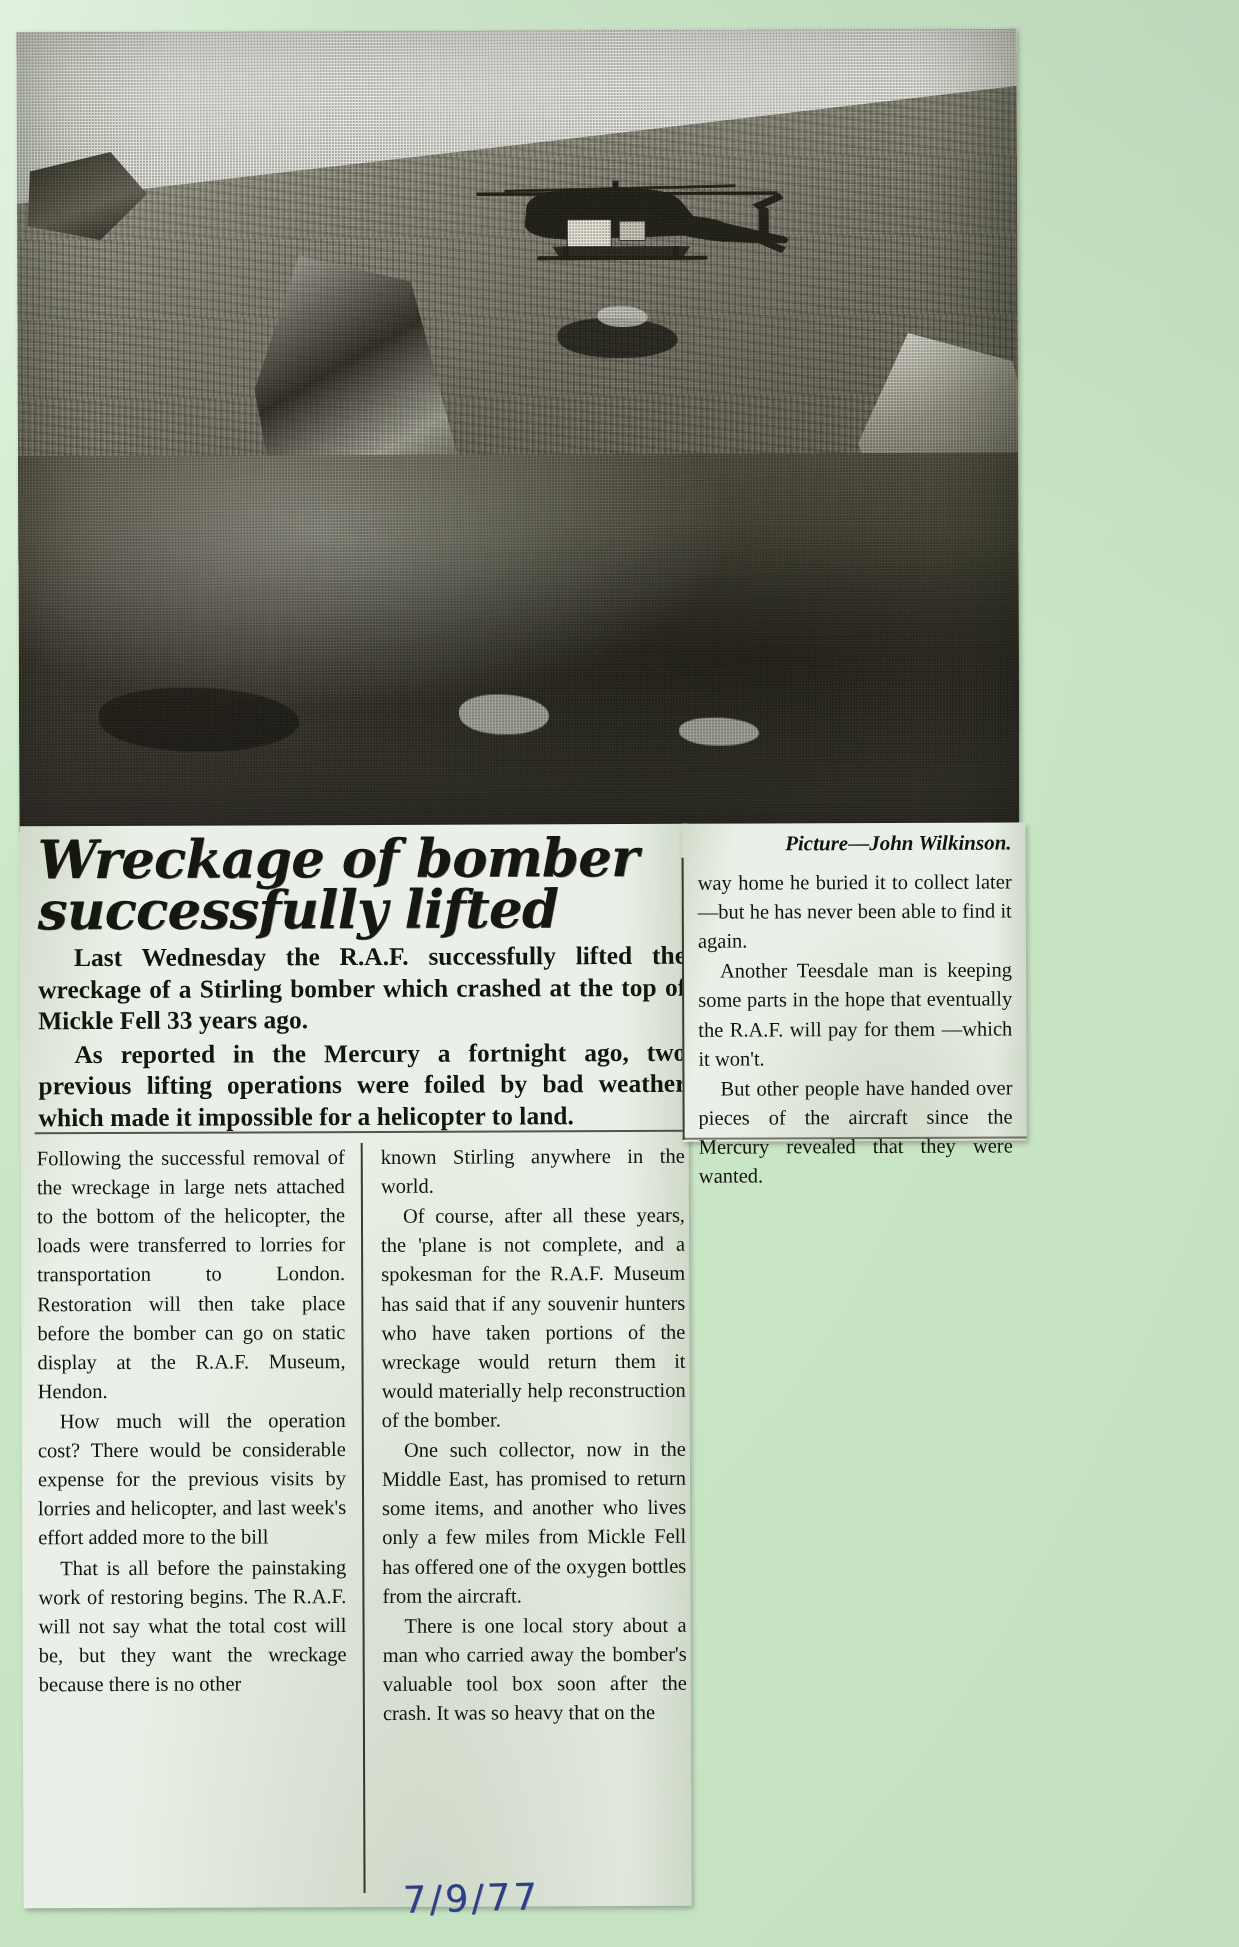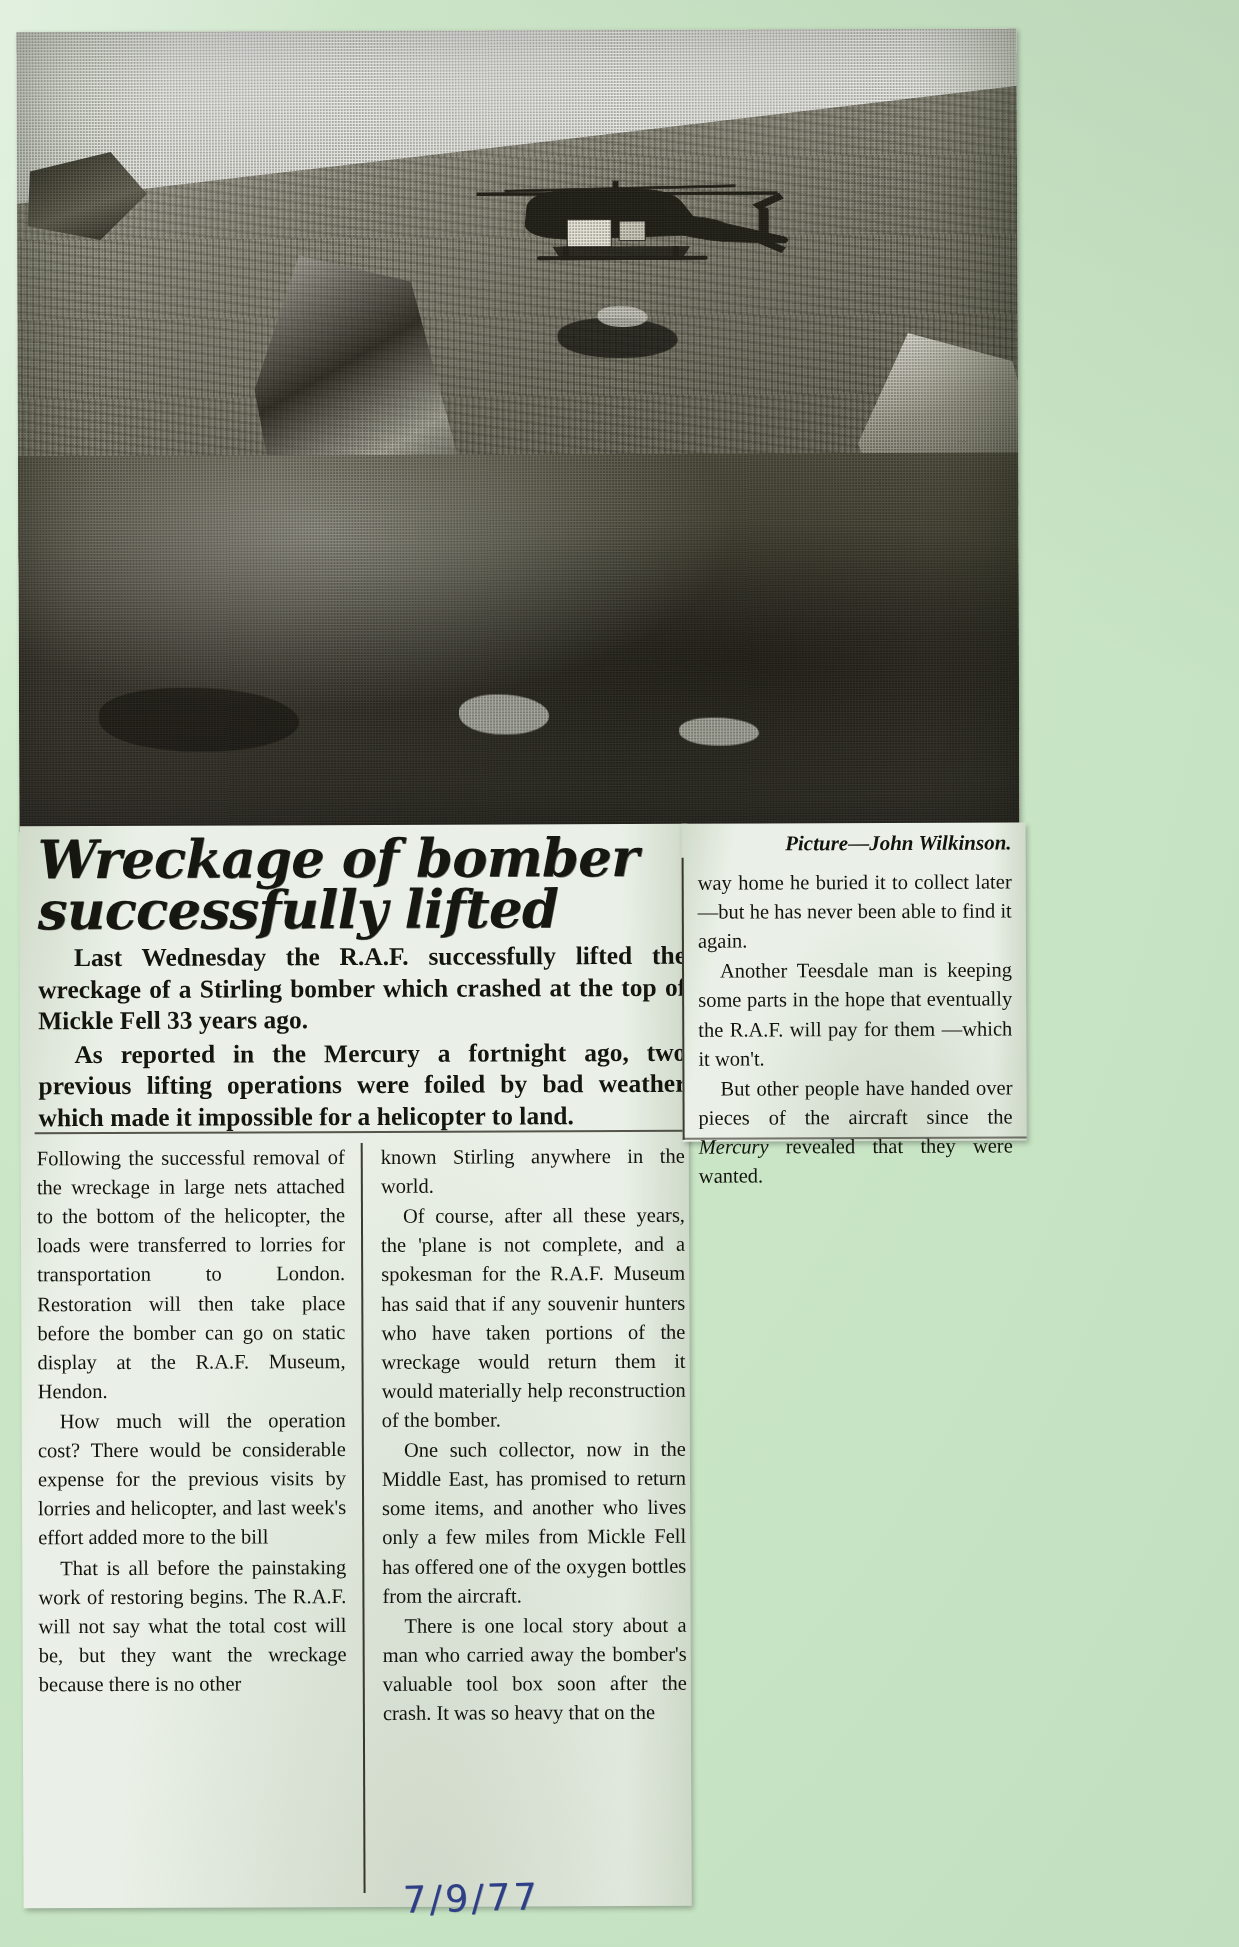--- a/index.html
+++ b/index.html
@@ -281,21 +281,21 @@
   }
   #sidebar-text {
     font-family: "Liberation Serif", serif;
     font-size: 20.5px;
     line-height: 1.42;
     color: #14140f;
     text-align: justify;
   }
   #sidebar-text p { margin: 0 0 1px 0; text-indent: 22px; }
   #sidebar-text p.noindent { text-indent: 0; }
-  .it { font-style: italic; }
+  .it { }
 
   
   #sidebar-left-rule {
     position: absolute;
     left: 0px; top: 34px;
     width: 2px; height: 282px;
     background: #3c3b31;
   }
   #sidebar-bottom-rule {
     position: absolute;

